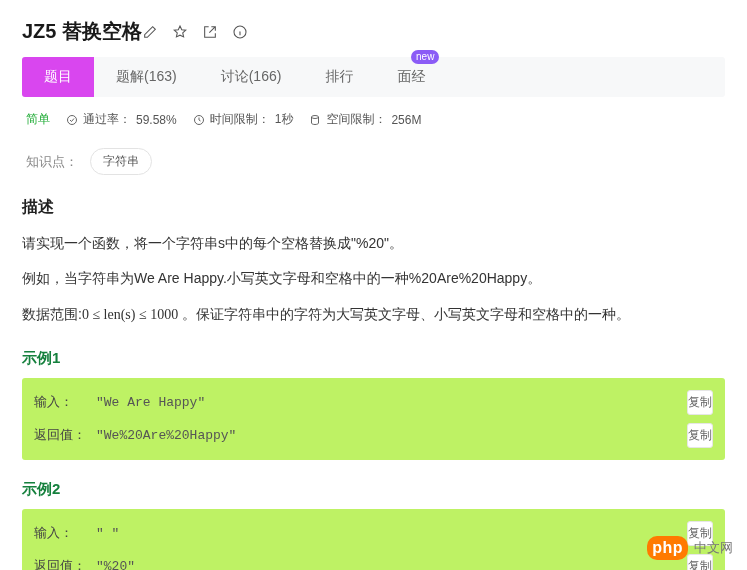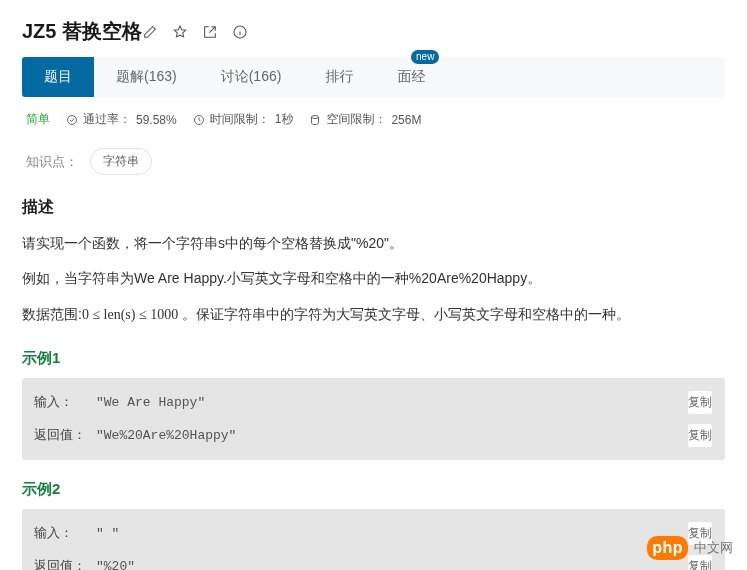--- a/index.html
+++ b/index.html
@@ -6,40 +6,40 @@
   body { font-family: -apple-system, BlinkMacSystemFont, "Segoe UI", "PingFang SC", "Microsoft YaHei", sans-serif; color: #333; background: #fff; font-size: 14px; }
   .container { padding: 18px 22px 30px 22px; }
   .header { display: flex; align-items: center; margin-bottom: 12px; }
   .title { font-size: 20px; font-weight: 700; color: #1a1a1a; }
   .header-icons { display: flex; gap: 14px; color: #555; }
   .header-icons .icn { width: 16px; height: 16px; display: inline-flex; align-items: center; justify-content: center; cursor: pointer; }
   .header-icons svg { width: 16px; height: 16px; stroke: #555; stroke-width: 1.6; fill: none; }
 
   .tabs { display: flex; align-items: center; background: #f7f8f9; border-radius: 3px; position: relative; }
   .tab { padding: 11px 22px; color: #666; cursor: pointer; font-size: 14px; position: relative; }
-  .tab.active { background: #0369a1; color: #fff; border-radius: 3px 0 0 3px; }
-  .badge-new { position: absolute; top: -7px; right: 8px; background: #0369a1; color: #fff; font-size: 10px; padding: 1px 5px; border-radius: 7px; line-height: 12px; }
+  .tab.active { background: #d946ef; color: #fff; border-radius: 3px 0 0 3px; }
+  .badge-new { position: absolute; top: -7px; right: 8px; background: #8b5cf6; color: #fff; font-size: 10px; padding: 1px 5px; border-radius: 7px; line-height: 12px; }
 
   .meta-row { display: flex; align-items: center; gap: 16px; padding: 14px 4px 16px 4px; font-size: 12px; color: #555; }
   .meta-row .difficulty { color: #22ac38; }
   .meta-item { display: inline-flex; align-items: center; gap: 5px; }
   .meta-item svg { width: 12px; height: 12px; stroke: #555; stroke-width: 1.8; fill: none; }
 
   .kp-row { display: flex; align-items: center; gap: 12px; font-size: 13px; color: #888; margin: 4px 0 22px 4px; }
   .kp-label { color: #888; }
   .kp-tag { border: 1px solid #e3e3e3; border-radius: 14px; padding: 4px 12px; color: #555; font-size: 12px; cursor: pointer; }
 
   h3.section { font-size: 16px; font-weight: 700; margin: 10px 0 12px 0; color: #222; }
   .desc { font-size: 14px; color: #333; line-height: 1.9; margin-bottom: 8px; }
   .desc-range { font-size: 14px; color: #333; line-height: 1.9; margin-top: 10px; }
   .formula { font-family: "Cambria Math", "Times New Roman", serif; margin-top: 7px; }
 
   .example { margin-top: 20px; }
   .ex-title { font-size: 15px; font-weight: 700; margin-bottom: 10px; color: #15803d; }
-  .ex-box { background: #e5e5e5; border-radius: 3px; padding: 8px 10px; }
+  .ex-box { background: #bef264; border-radius: 3px; padding: 8px 10px; }
   .ex-line { display: flex; align-items: center; justify-content: space-between; padding: 4px 2px; font-size: 13px; }
   .ex-left { display: flex; align-items: baseline; }
   .ex-label { color: #444; width: 62px; font-family: inherit; white-space: pre; }
   .ex-val { font-family: ui-monospace, SFMono-Regular, Consolas, "Courier New", monospace; color: #555; }
   .copy-btn { background: #fff; border: 1px solid #e6e6e6; color: #666; font-size: 12px; padding: 3px 0; border-radius: 3px; cursor: pointer; }
 
   .watermark { position: fixed; right: 14px; bottom: 10px; display: flex; align-items: center; gap: 6px; font-size: 13px; color: #777; }
   .wm-badge { background: #ff7a00; color: #fff; font-size: 16px; font-weight: 700; padding: 3px 5px; border-radius: 10px; letter-spacing: 0.5px; }
 </style>
 </head>

